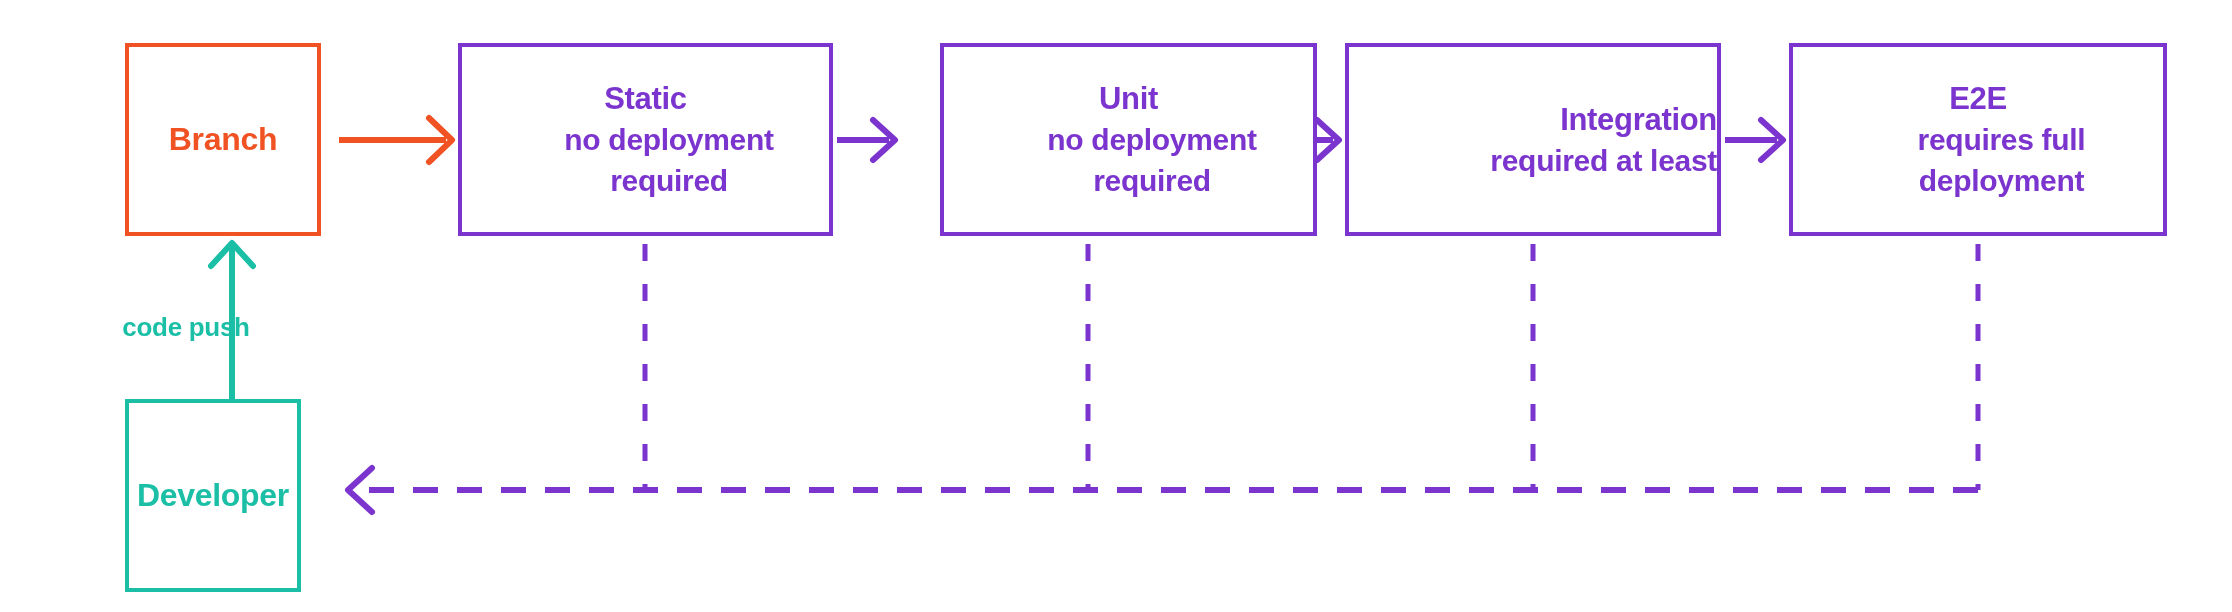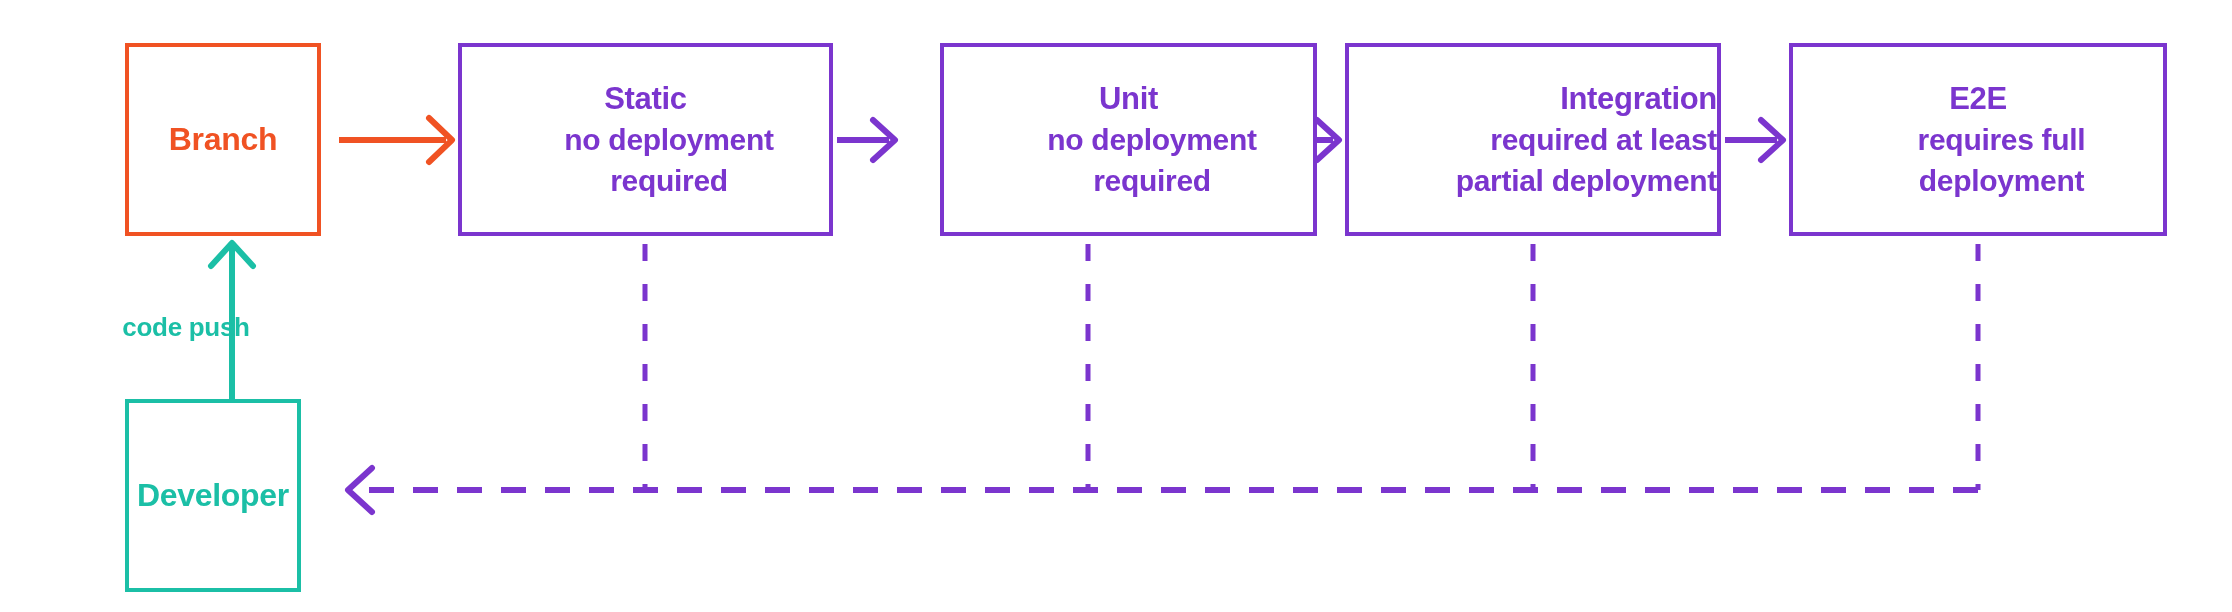--- a/index.html
+++ b/index.html
@@ -167,21 +167,20 @@
 
   <div class="node purple" id="node-unit">
     <div class="node-title">Unit</div>
     <div class="node-line">no deployment</div>
     <div class="node-line">required</div>
   </div>
 
   <div class="node purple" id="node-integration">
     <div class="node-title">Integration</div>
     <div class="node-line">required at least</div>
-    <div class="node-line">partial deployment</div>
   </div>
 
   <div class="node purple" id="node-e2e">
     <div class="node-title">E2E</div>
     <div class="node-line">requires full</div>
     <div class="node-line">deployment</div>
   </div>
 
   <div class="node teal" id="node-developer">
     <div class="single-label">Developer</div>

